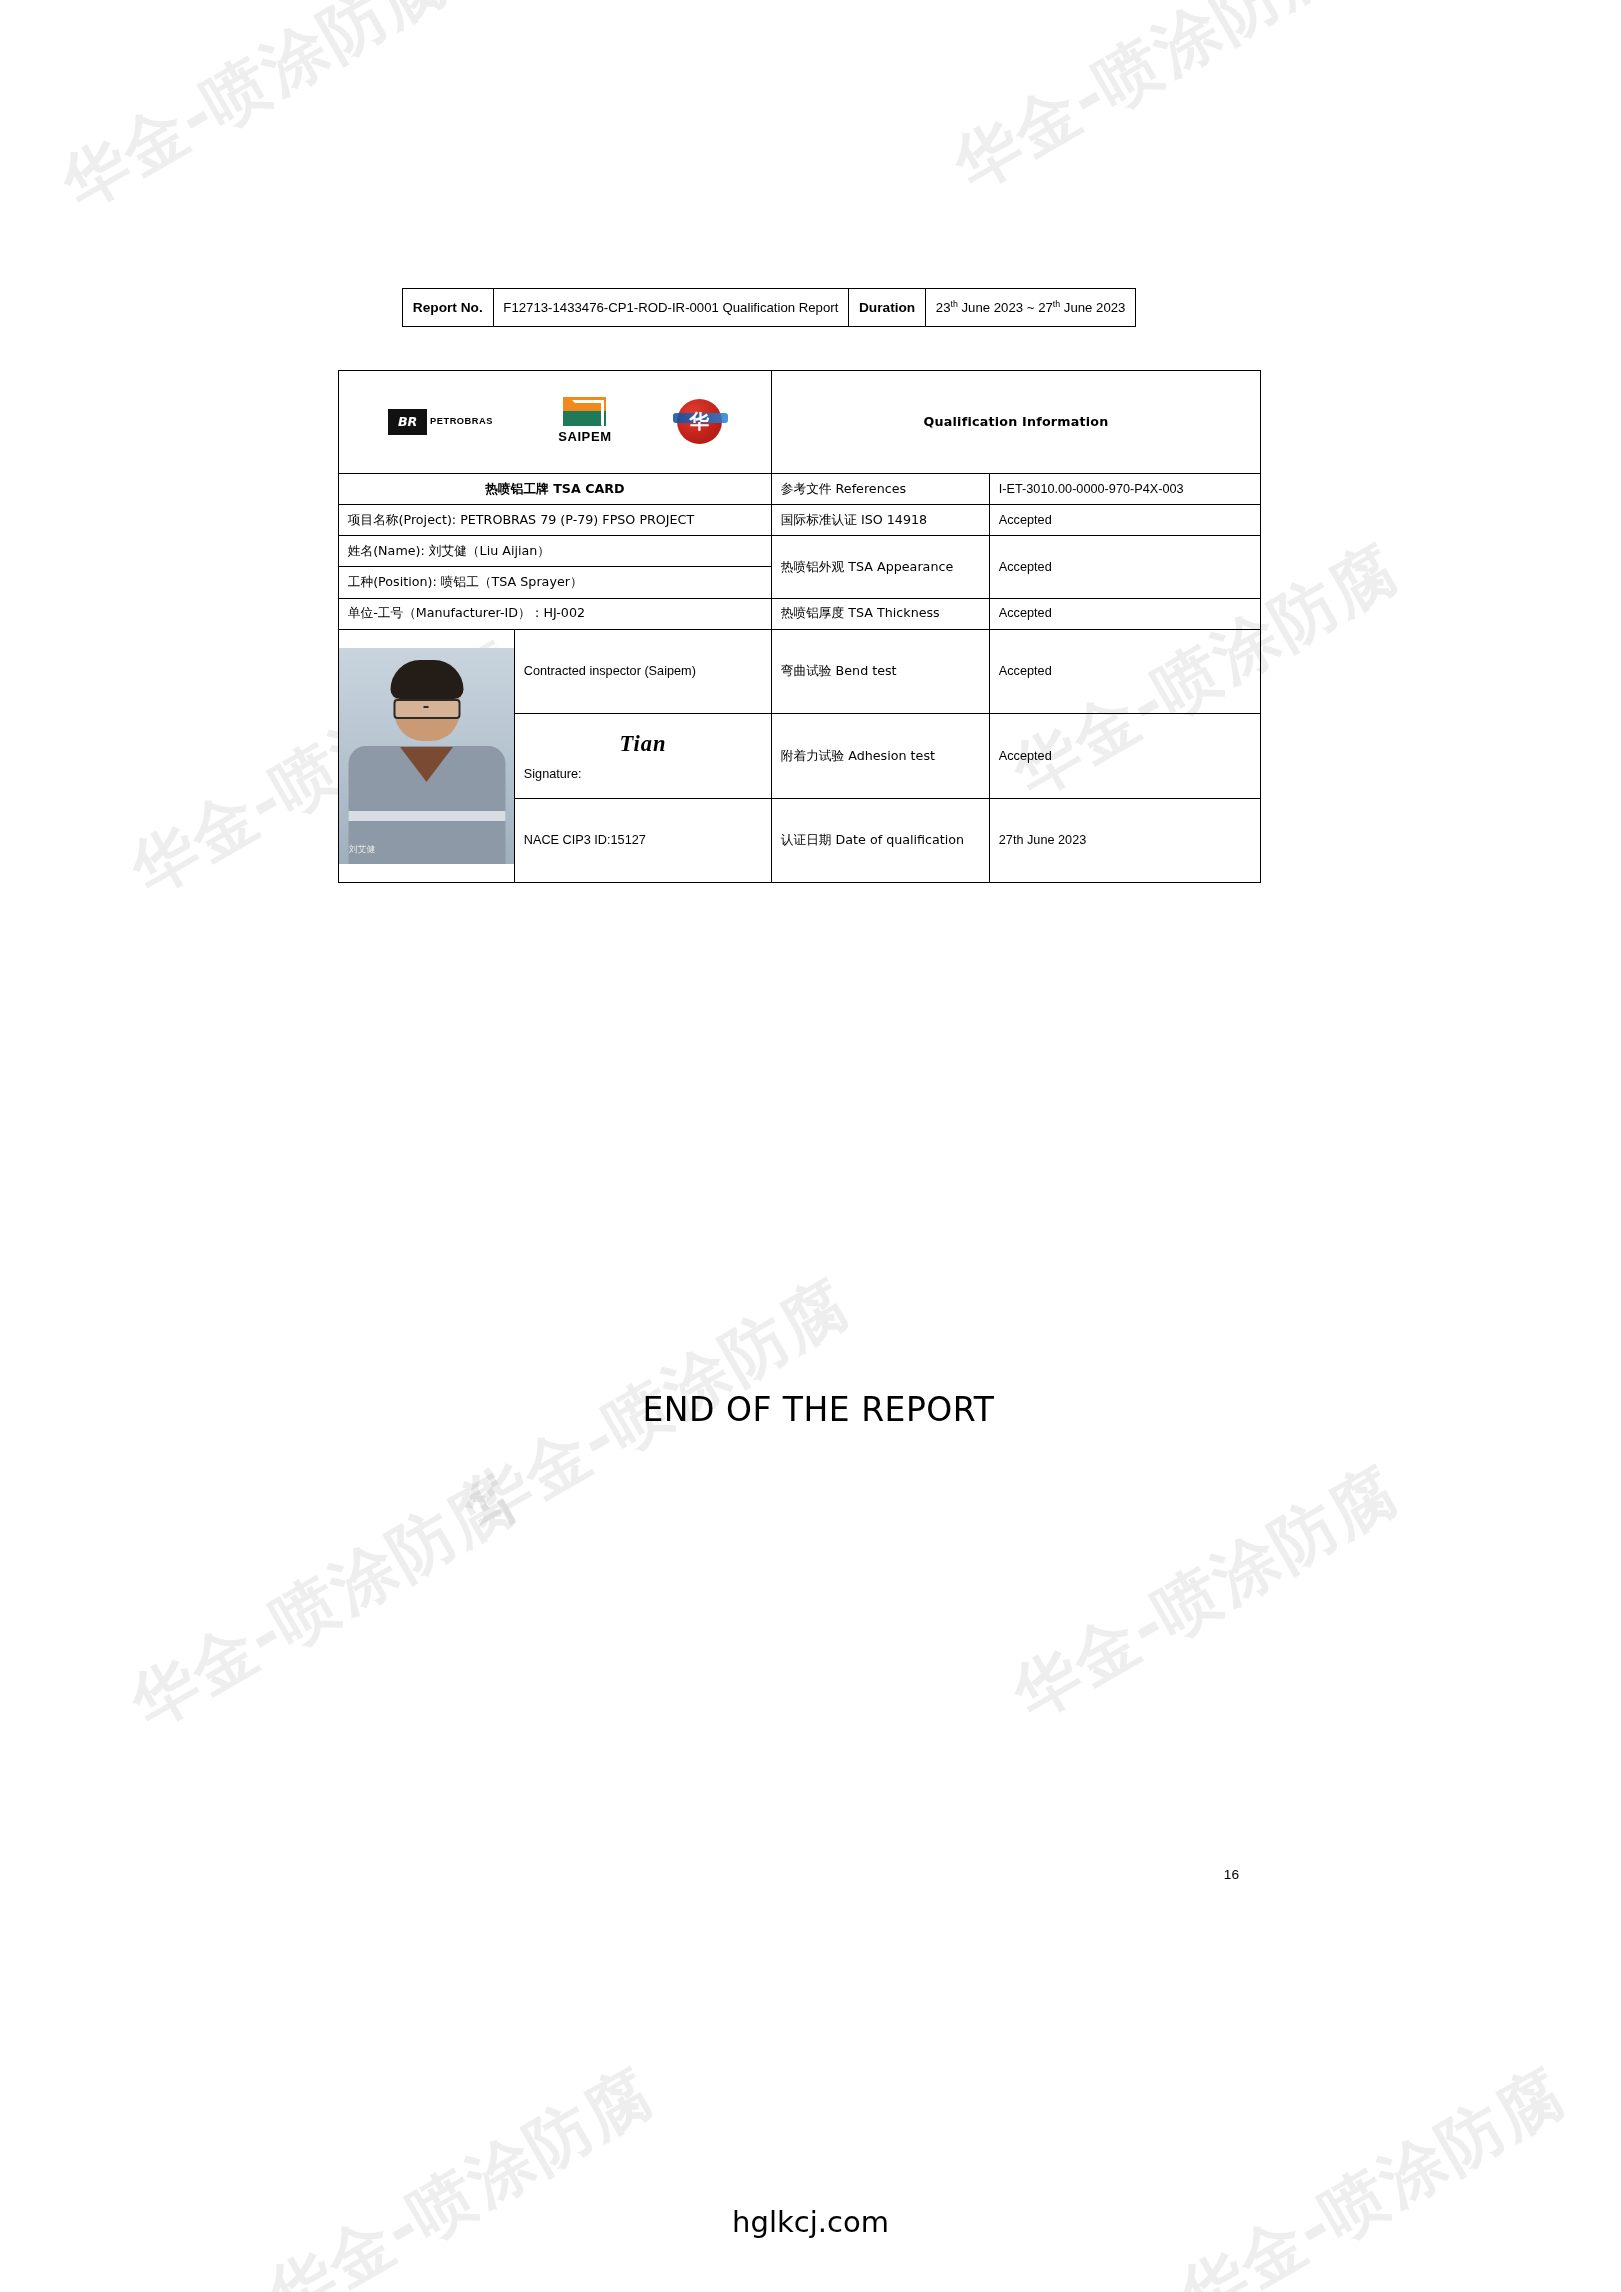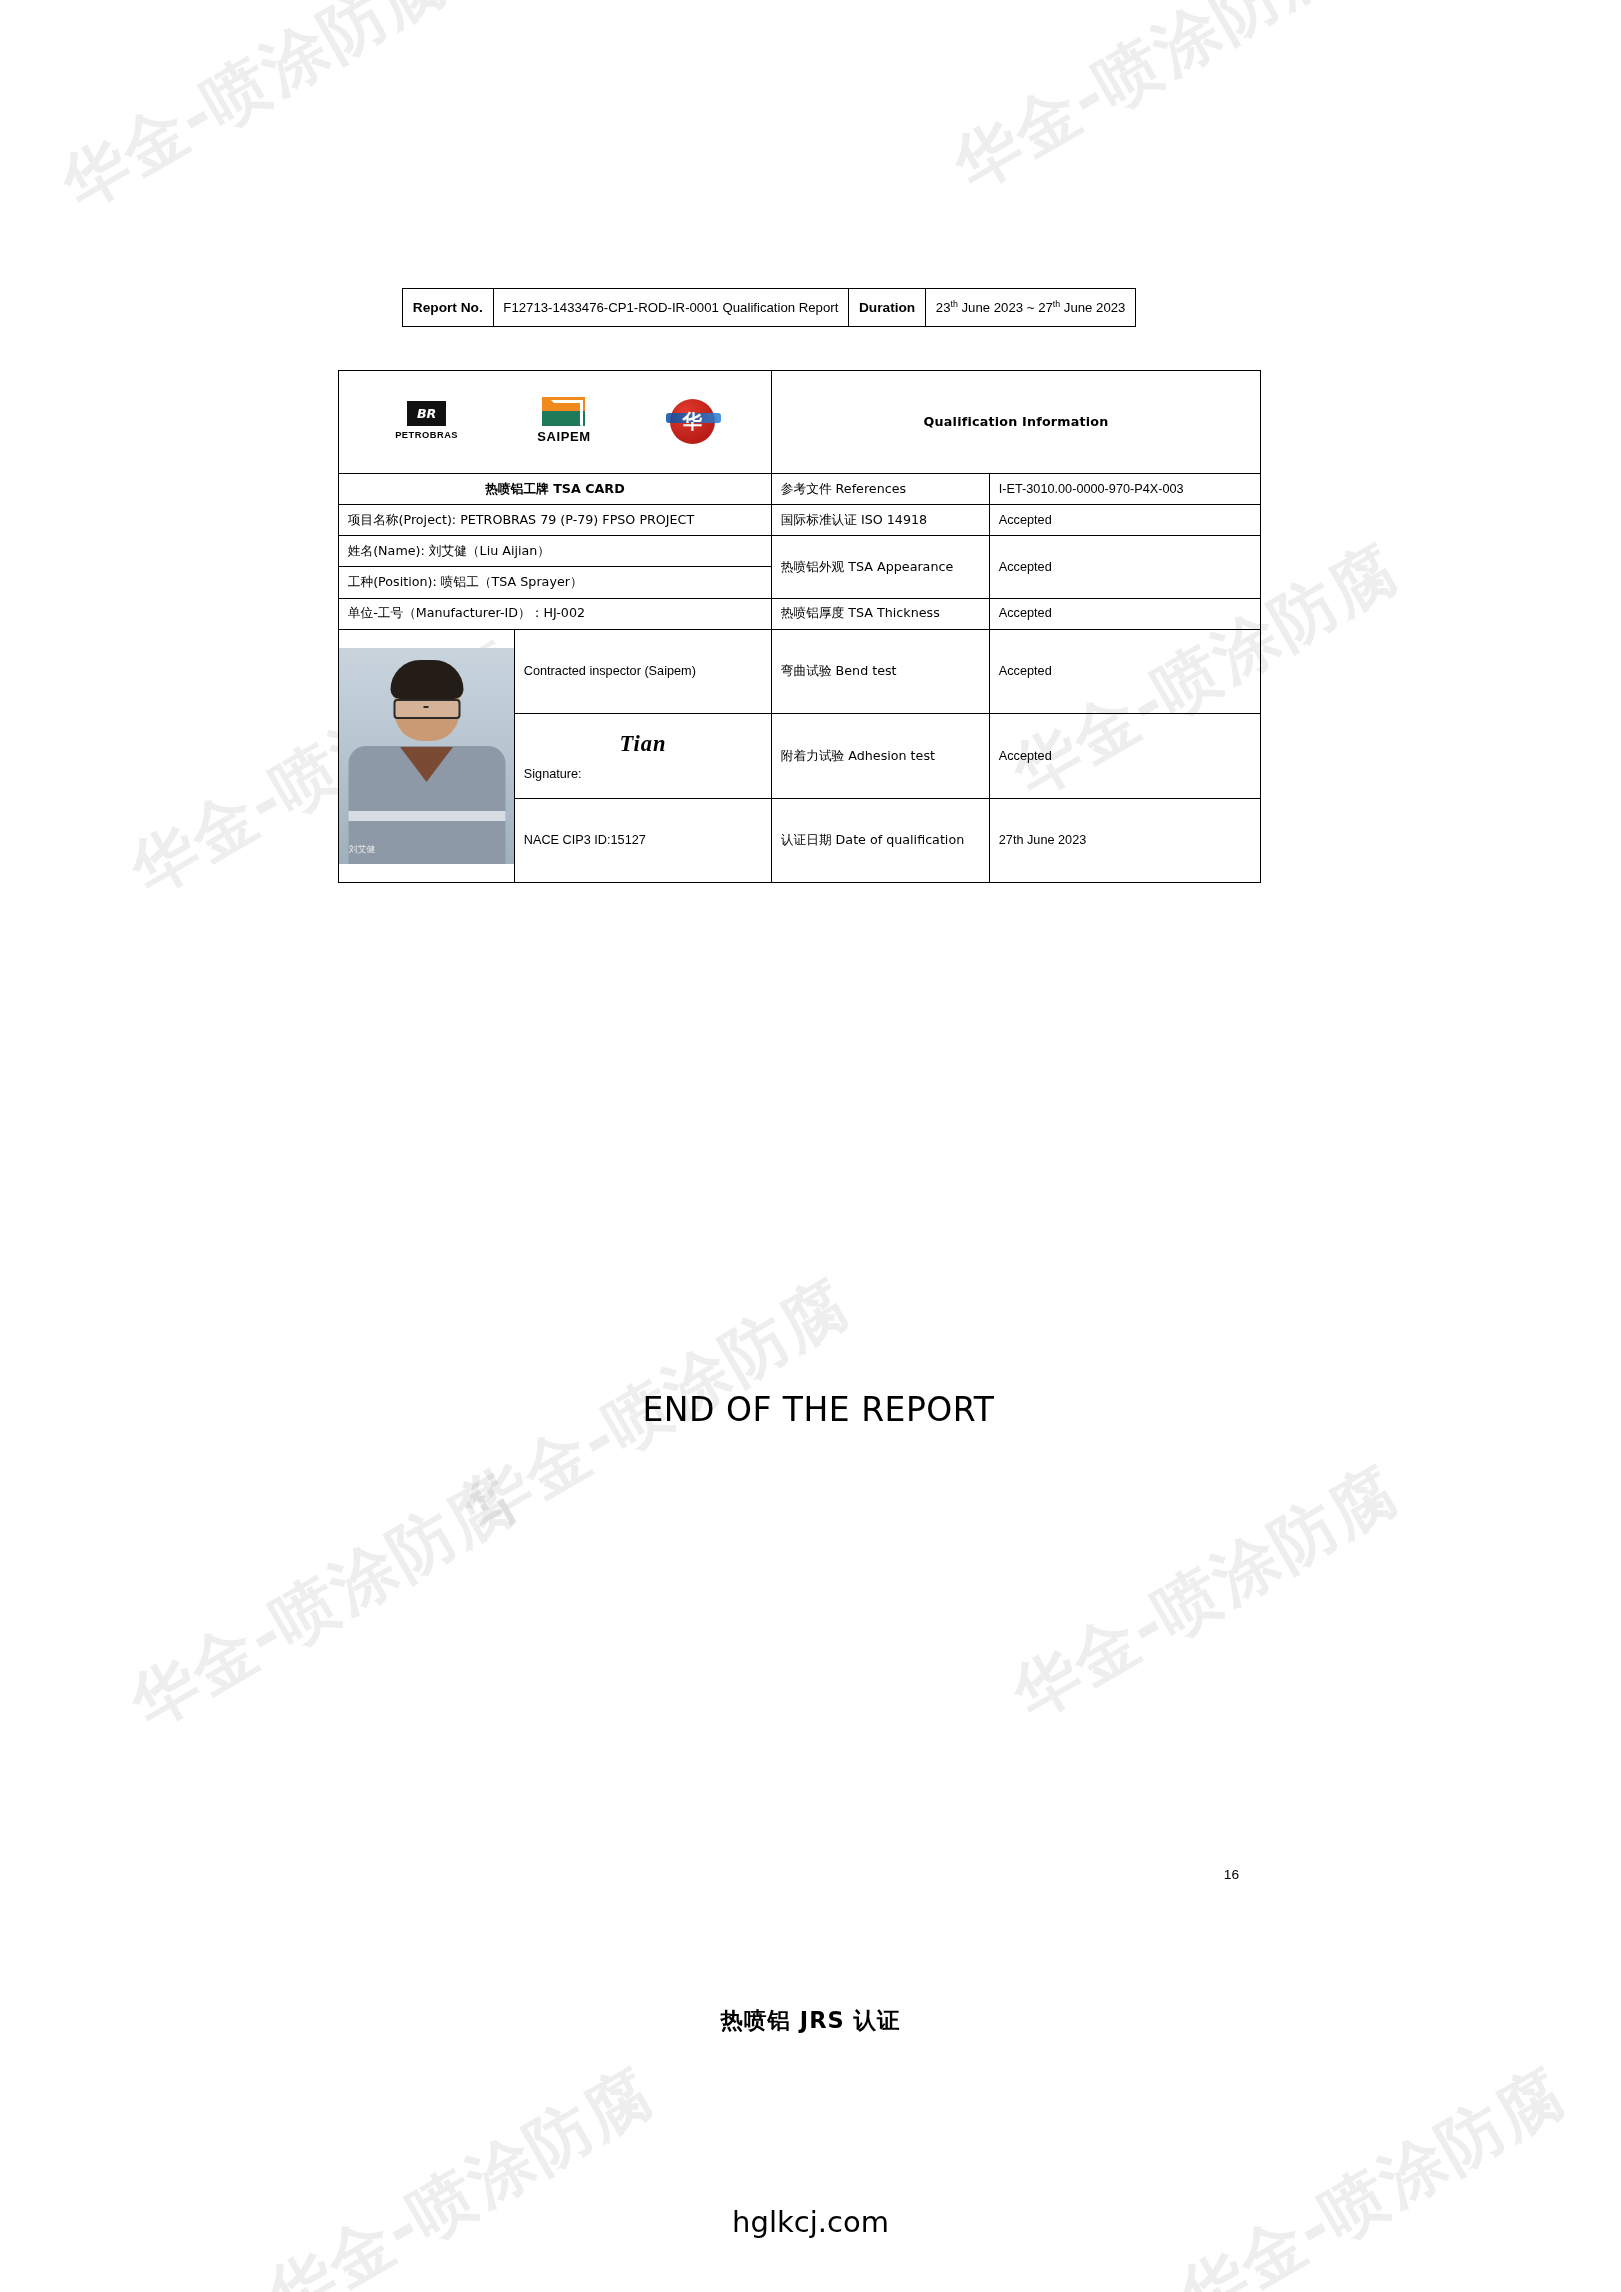--- a/index.html
+++ b/index.html
@@ -104,21 +104,20 @@
     letter-spacing: 0.2px;
     font-family: "DejaVu Sans", sans-serif;
   }
   .ctr { text-align: center; }
   .bold { font-weight: bold; margin-top: 43px; }
   .cn { font-family: "DejaVu Sans", sans-serif; }
 
   
   .logo-petrobras {
     display: flex;
-    flex-direction: column;
     align-items: center;
     justify-content: center;
     gap: 2.9px;
   }
   .pb-mark {
     width: 39px; height: 25.5px;
     background: #111;
     color: #fff;
     font-size: 12.7px;
     font-weight: bold;
@@ -438,16 +437,15 @@
     <tr>
       <td style="height:71px">NACE CIP3 ID:15127</td>
       <td class="cn">认证日期  Date of qualification</td>
       <td>27th June 2023</td>
     </tr>
   </tbody>
     </table>
 
   <div class="end-report">END OF THE REPORT</div>
   <div class="page-no">16</div>
-  <div class="footer-cn">热喷铝 JRS 认证</div>
   <div class="site">hglkcj.com</div>
 </div>
 
 
 </body></html>

